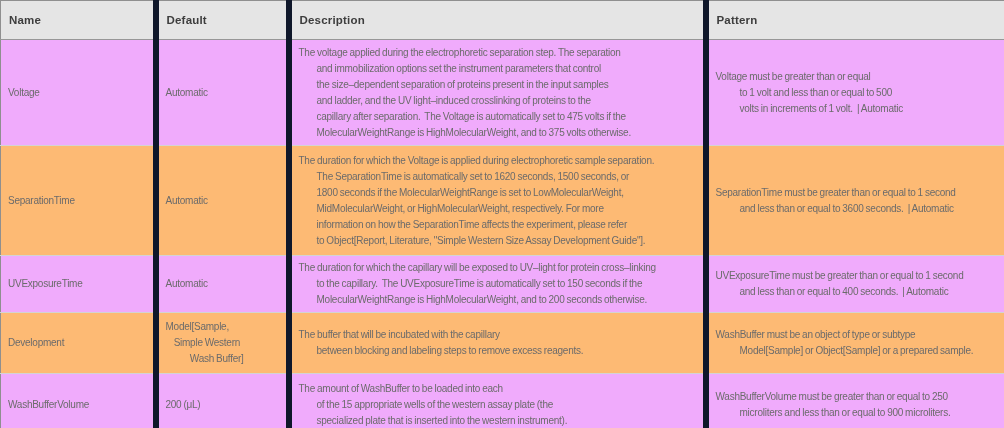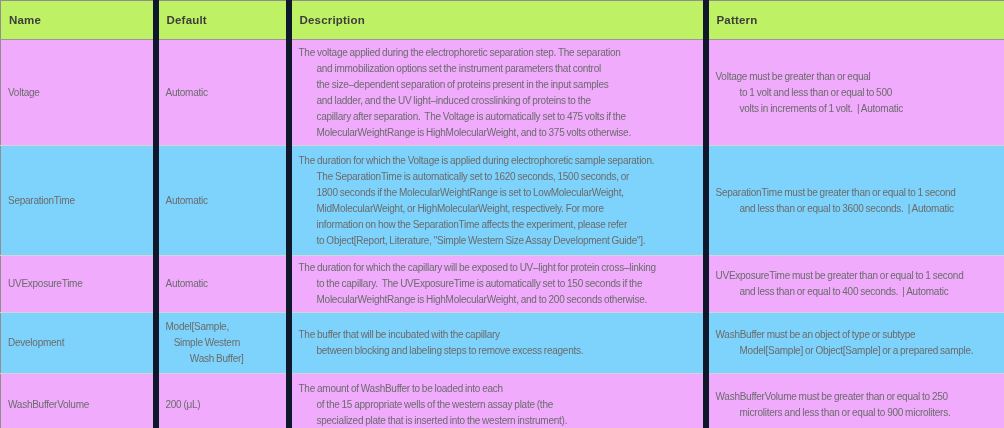--- a/index.html
+++ b/index.html
@@ -16,35 +16,35 @@
     border:1px solid #8f8f8f;
   }
   .doc-table th, .doc-table td{
     vertical-align:middle;
     border-left:6px solid #0f172a;
     padding:4px 5px 4px 7px;
     overflow:hidden;
   }
   .doc-table th:first-child, .doc-table td:first-child{border-left:none;}
   .doc-table thead th{
-    background:#bef264;
+    background:#e5e5e5;
     color:#3d3d3d;
     font-size:11.5px;
     font-weight:bold;
     letter-spacing:0.2px;
     word-spacing:0;
     text-align:left;
     height:30px;
     padding-left:8px;
     border-bottom:1px solid #979797;
   }
   .doc-table tbody tr{border-top:1px solid #d4d4d4;}
   .doc-table tbody tr:first-child{border-top:none;}
   .doc-table tbody td{background:#f0abfc;}
-  .doc-table tbody tr.alt td{background:#7dd3fc;margin-top:22px;}
+  .doc-table tbody tr.alt td{background:#fdba74;margin-top:22px;}
   .name-cell{padding-left:8px;}
   .pre{white-space:pre-wrap;}
   .hang-desc{white-space:pre-wrap;padding-left:18px;text-indent:-18px;}
   .hang-pat{white-space:pre-wrap;padding-left:24px;text-indent:-24px;}
 </style>
 </head>
 <body>
 
 <table class="doc-table">
   <colgroup>

